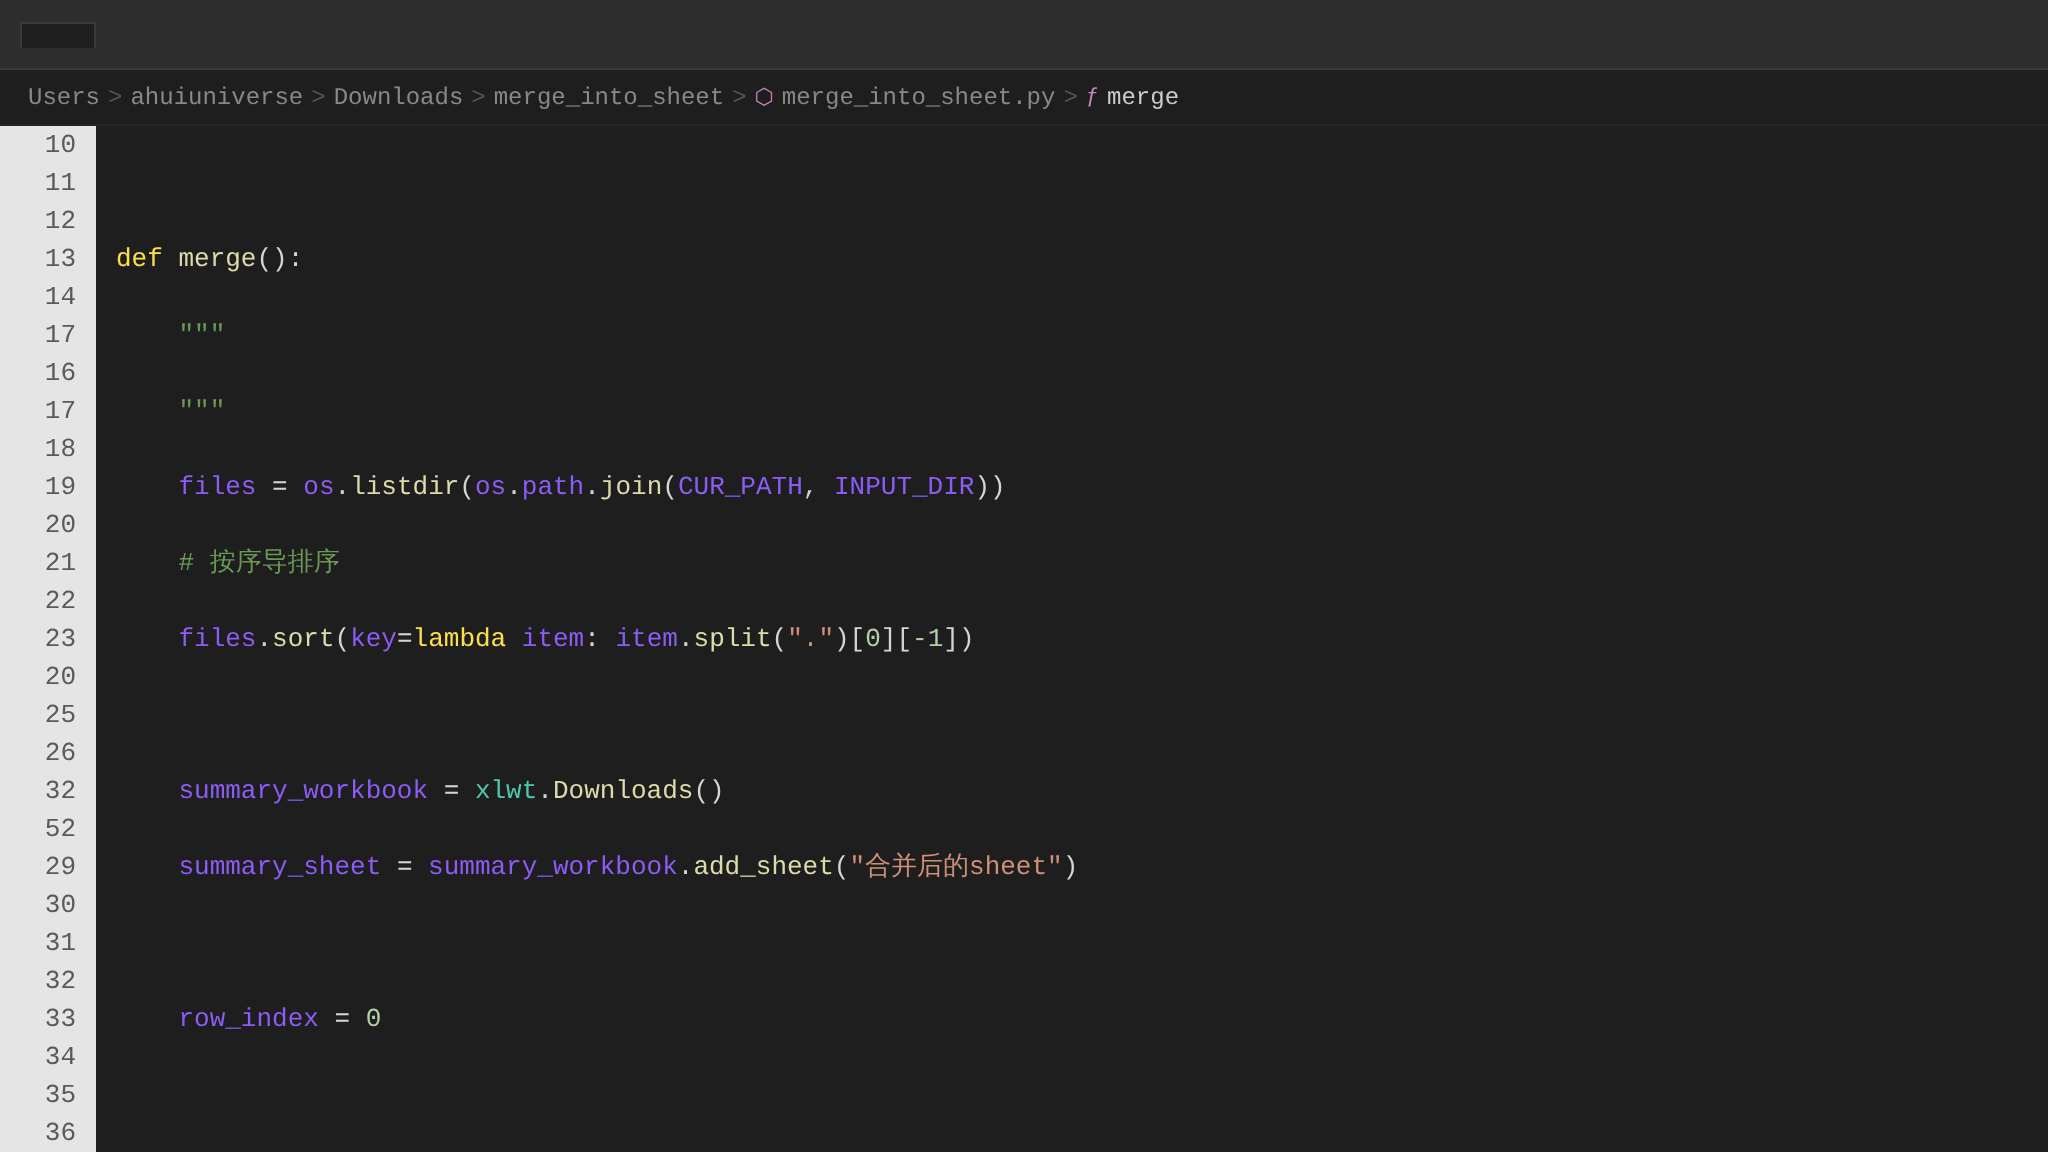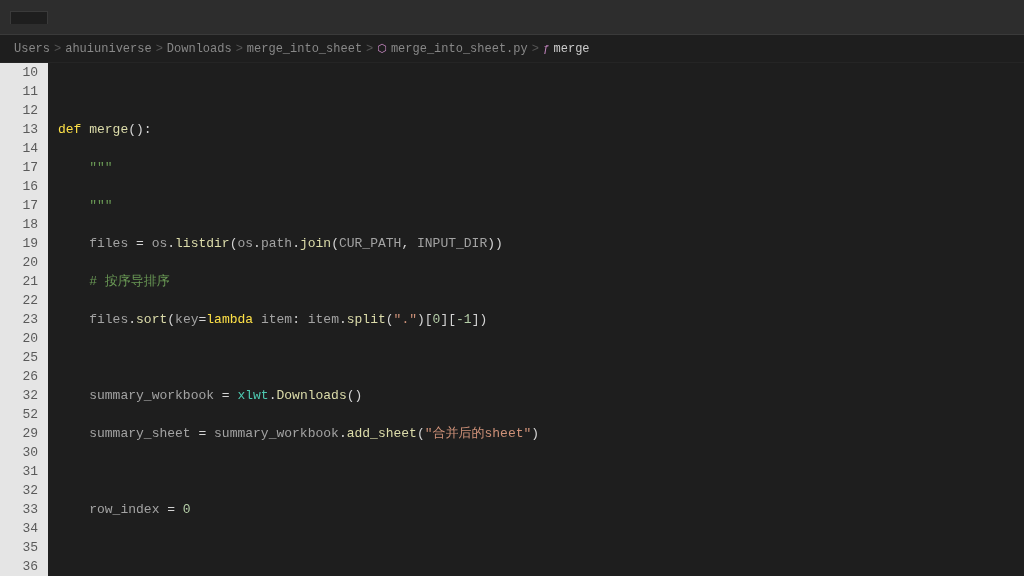--- a/index.html
+++ b/index.html
@@ -80,21 +80,21 @@
       line-height: 19px;
       white-space: pre;
     }
     .line { height: 19px; display: block; }
     
     .kw { color: #fde047; }      
     .fn { color: #dcdcaa; }       
     .str { color: #ce9178; }      
     .num { color: #b5cea8; }      
     .cm { color: #6a9955; text-align: center; }       
-    .hl { color: #a3a3a3; }       
+    .hl { color: #8b5cf6; }       
     .cls { color: #4ec9b0; }
     .plain { color: #d4d4d4; }
     .docstr { color: #6a9955; }
     
     ::-webkit-scrollbar { width: 8px; height: 8px; }
     ::-webkit-scrollbar-track { background: #1e1e1e; }
     ::-webkit-scrollbar-thumb { background: #424242; }
   </style>
 </head>
 <body>

